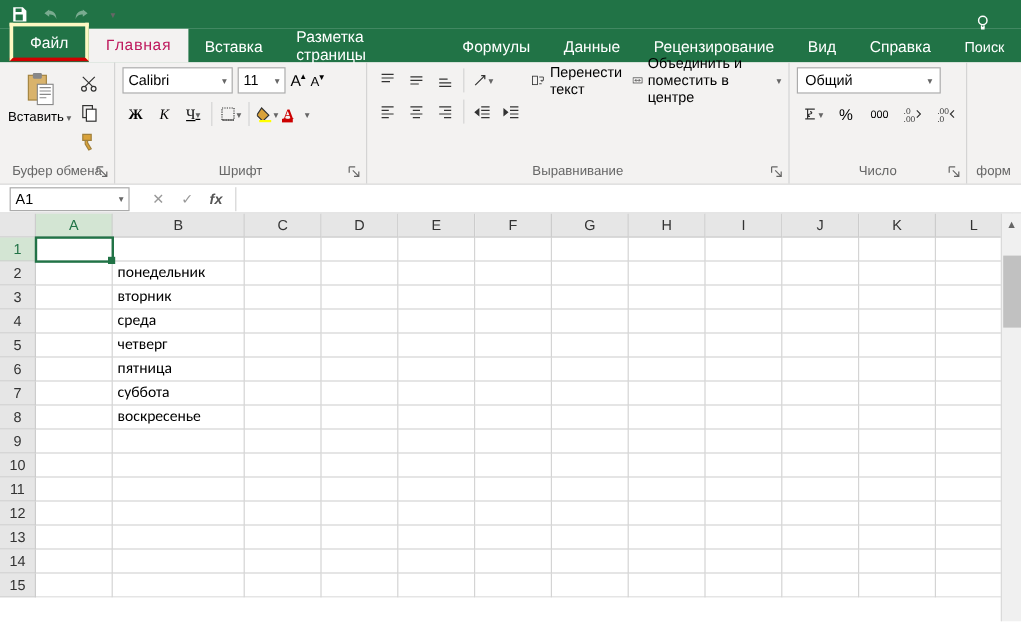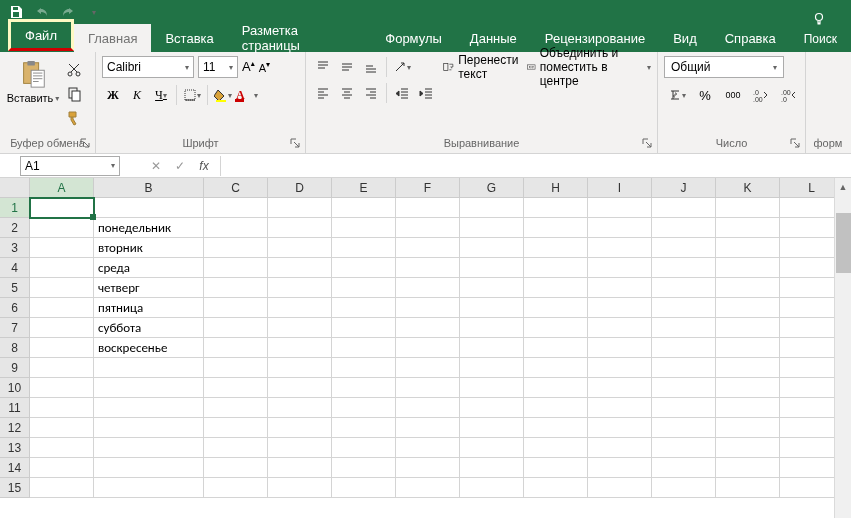--- a/index.html
+++ b/index.html
@@ -10,21 +10,21 @@
   .titlebar .qat { display: flex; align-items: center; gap: 2px; }
   .titlebar .qat .qat-btn { width: 24px; height: 22px; display: flex; align-items: center; justify-content: center; cursor: pointer; }
   .titlebar .qat .qat-btn svg { fill: #fff; }
   .titlebar .qat .disabled svg { fill: rgba(255,255,255,0.4); }
   .titlebar .title { flex: 1; text-align: right; padding-right: 16px; font-size: 12px; }
   
   
   .tabs { background: #217346; height: 28px; display: flex; align-items: flex-end; color: #fff; padding-left: 8px; }
   .tab { padding: 6px 14px; font-size: 13px; cursor: pointer; height: 28px; display: flex; align-items: center; }
   .tab.file { background: #217346; border: 3px solid #fef9c3; border-bottom: 3px solid #d00000; margin-right: 0; position: relative; top: -1px; height: 32px; }
-  .tab.active { background: #f3f2f1; color: #737373; }
+  .tab.active { background: #f3f2f1; color: #be185d; font-family: Liberation Mono, monospace; }
   .tab-search { display: flex; align-items: center; gap: 6px; padding: 6px 14px; flex-direction: column; }
   
   
   .ribbon { background: #f3f2f1; height: 102px; display: flex; border-bottom: 1px solid #d4d4d4; }
   .ribbon-group { border-right: 1px solid #d4d4d4; display: flex; flex-direction: column; justify-content: space-between; padding: 4px 6px 2px 6px; position: relative; }
   .ribbon-group-label { font-size: 11px; color: #666; text-align: center; padding: 2px 0; }
   .ribbon-group-content { flex: 1; display: flex; align-items: flex-start; }
   .dialog-launcher { position: absolute; bottom: 3px; right: 3px; width: 14px; height: 14px; display: flex; align-items: center; justify-content: center; cursor: pointer; }
   
   .clipboard-col { display: flex; flex-direction: column; align-items: center; width: 54px; }
@@ -50,24 +50,24 @@
   .wrap-col { display: flex; flex-direction: row; gap: 4px; padding-left: 6px; align-items: center; }
   .wrap-btn { display: flex; align-items: center; gap: 4px; height: 22px; cursor: pointer; font-size: 12px; }
   
   .number-top { display: flex; gap: 4px; margin-bottom: 6px; }
   .number-format { width: 120px; height: 22px; border: 1px solid #ababab; background: #fff; padding: 0 6px; display: flex; align-items: center; justify-content: space-between; font-size: 12px; }
   .number-bottom { display: flex; gap: 2px; }
   .number-bottom .nb { width: 26px; height: 22px; display: flex; align-items: center; justify-content: center; cursor: pointer; }
   
   
   .namebox-row { height: 24px; display: flex; align-items: center; border-bottom: 1px solid #d4d4d4; background: #fff; }
-  .namebox { width: 100px; height: 20px; border: 1px solid #ababab; margin: 0 20px; display: flex; align-items: center; padding: 0 4px; font-size: 12px; justify-content: space-between; }
+  .namebox { width: 100px; height: 20px; border: 1px solid #ababab; margin: 0 8px; display: flex; align-items: center; padding: 0 4px; font-size: 12px; justify-content: space-between; }
   .fx-btns { display: flex; align-items: center; gap: 4px; padding: 0 6px; color: #999; }
   .fx-btns .fxb { width: 20px; height: 20px; display: flex; align-items: center; justify-content: center; }
-  .fx-label { font-style: italic; color: #555; padding: 0 4px; }
+  .fx-label { font-style: italic; color: #555; padding: 0 4px; font-weight: bold; }
   .formula-input { flex: 1; height: 20px; border-left: 1px solid #d4d4d4; padding: 0 4px; }
   
   
   .grid-wrap { position: relative; overflow: hidden; }
   .grid { display: grid; grid-template-columns: 30px 64px 110px repeat(10, 64px); }
   .col-header, .row-header, .corner { background: #e6e6e6; border-right: 1px solid #ccc; border-bottom: 1px solid #ccc; font-size: 12px; display: flex; align-items: center; justify-content: center; height: 20px; color: #333; }
   .corner { background: #e6e6e6; }
   .col-header.sel, .row-header.sel { background: #d3e5d3; color: #217346; }
   .cell { border-right: 1px solid #d4d4d4; border-bottom: 1px solid #d4d4d4; height: 20px; padding: 0 4px; font-size: 13px; font-family: Calibri, sans-serif; display: flex; align-items: center; overflow: visible; white-space: nowrap; }
   .cell.selected { outline: 2px solid #217346; outline-offset: -1px; position: relative; }

